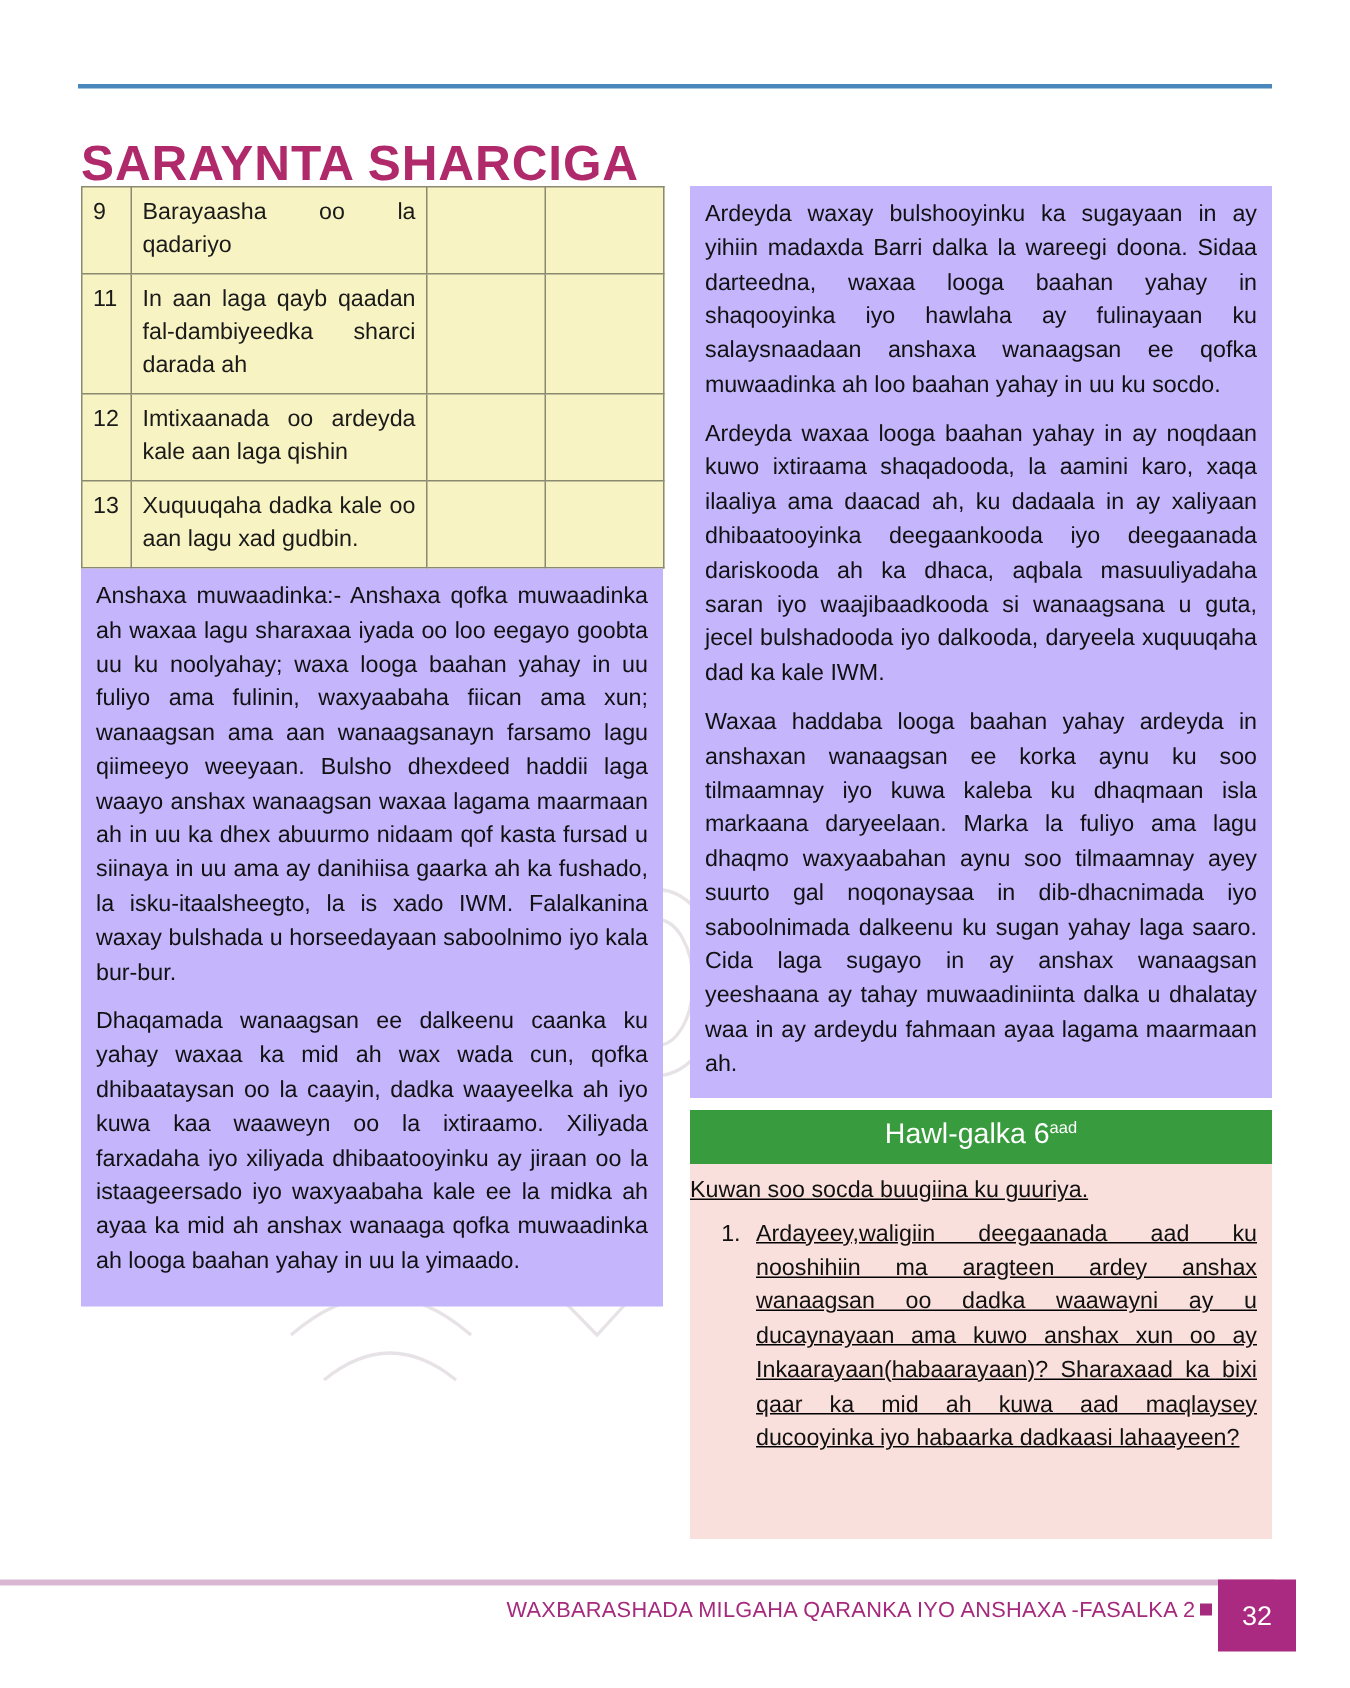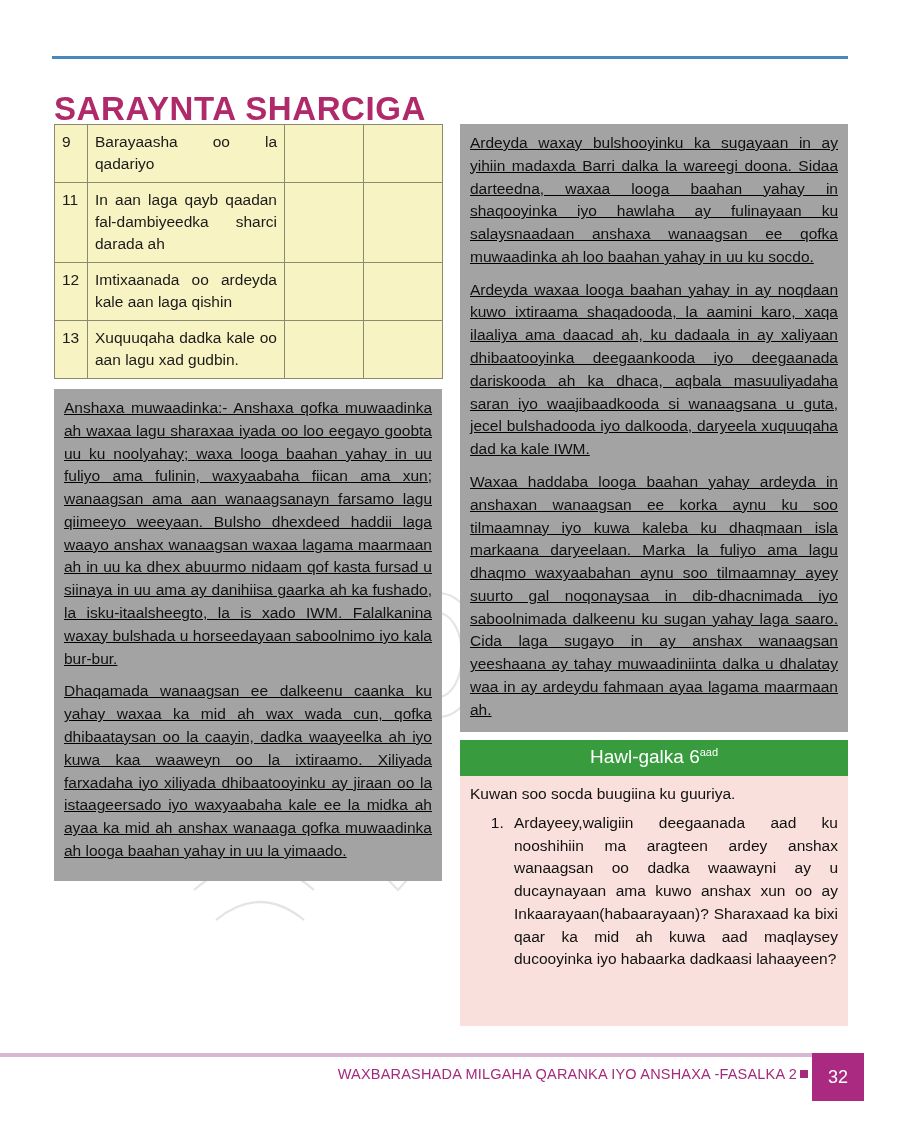--- a/index.html
+++ b/index.html
@@ -76,54 +76,54 @@
     padding: 6px 7px 7px 7px;
     vertical-align: top;
   }
   td.c-num { width: 33px; text-align: left; padding-left: 8px; }
   td.c-txt { width: 197px; text-align: justify; text-align-last: left; }
   td.c-e1  { width: 79px; }
   td.c-e2  { width: 79px; }
 
   
   .prose {
-    background: #a3a3a3;
+    background: #c4b5fd;
     padding: 8px 10px 10px 10px;
-    text-decoration: underline;
   }
   .prose p {
     margin: 0 0 10px 0;
     font-size: 15.5px;
     line-height: 1.47;
     color: #111;
     text-align: justify;
     text-align-last: left;
     hyphens: none;
   }
   .prose p:last-child { margin-bottom: 0; }
 
-  .col-left .prose { margin-top: 10px; min-height: 492px; }
+  .col-left .prose { margin-top: 0px; min-height: 492px; }
   .col-right .prose.top { min-height: 608px; }
 
   
   .activity-bar {
     background: #389b3e;
     color: #ffffff;
     text-align: center;
     font-size: 19px;
     padding: 6px 0 8px 0;
     margin-top: 8px;
   }
   .activity-bar sup { font-size: 11px; vertical-align: super; }
 
   
   .activity-body {
     background: #fae0dc;
-    padding: 7px 10px 18px 10px;
+    padding: 7px 10px 18px 0;
     min-height: 250px;
+    text-decoration: underline;
   }
   .activity-body .lead {
     margin: 0 0 6px 0;
     font-size: 15.5px;
     line-height: 1.45;
     color: #111;
   }
   .activity-body ol {
     margin: 0;
     padding-left: 38px;

